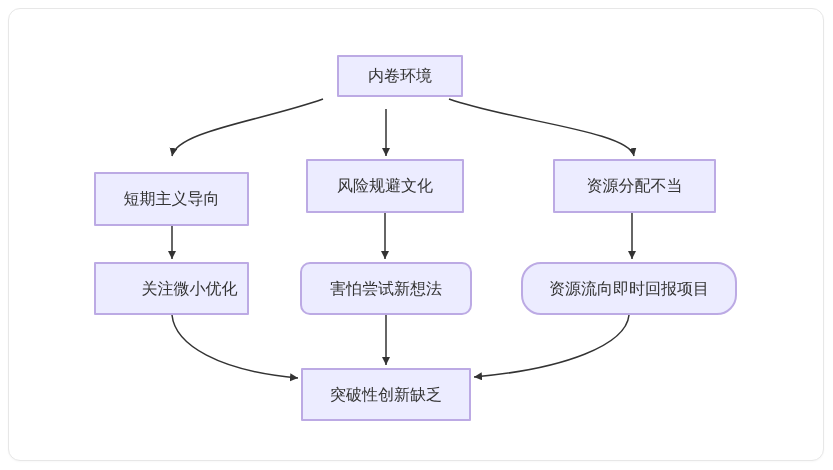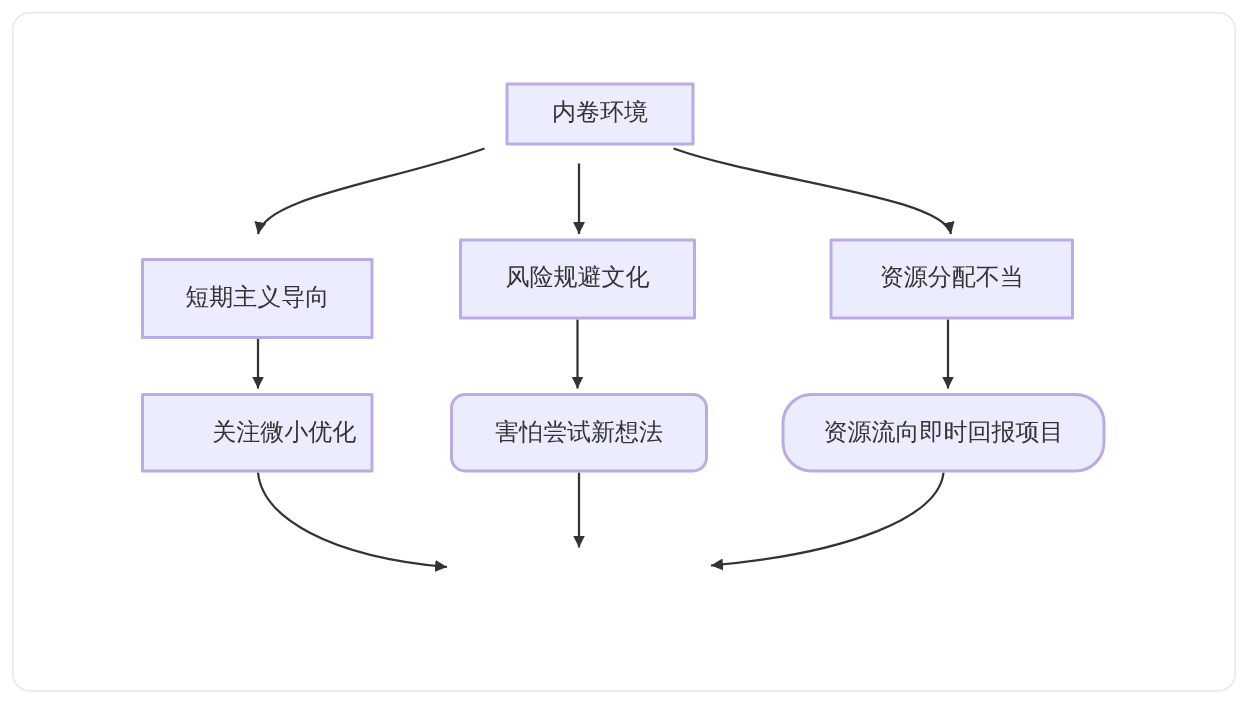--- a/index.html
+++ b/index.html
@@ -73,15 +73,16 @@
       <path class="edge" d="M 620 306 C 617 336, 556 360, 465 368" marker-end="url(#arrow)"></path>
     </svg>
 
     <div class="node n-a">内卷环境</div>
     <div class="node n-b">短期主义导向</div>
     <div class="node n-c">风险规避文化</div>
     <div class="node n-d">资源分配不当</div>
     <div class="node n-e">关注微小优化</div>
     <div class="node n-f">害怕尝试新想法</div>
     <div class="node n-g">资源流向即时回报项目</div>
+    <div class="node n-h">突破性创新缺乏</div>
 
   </div>
 </div>
 
 </body></html>

